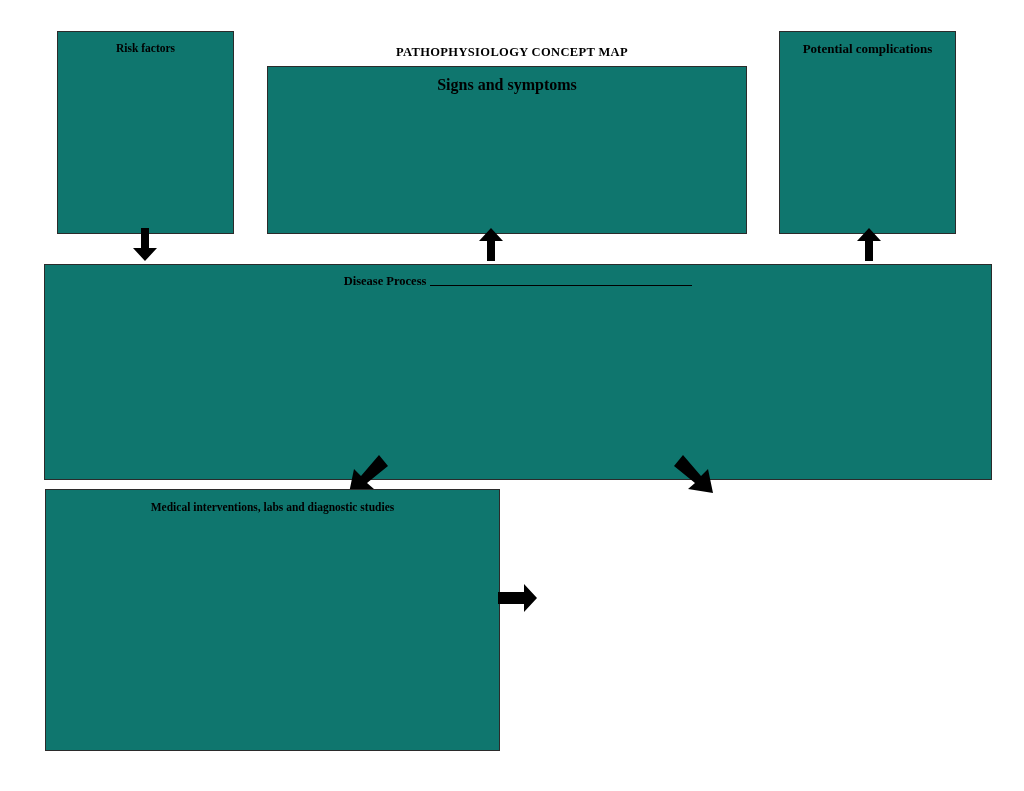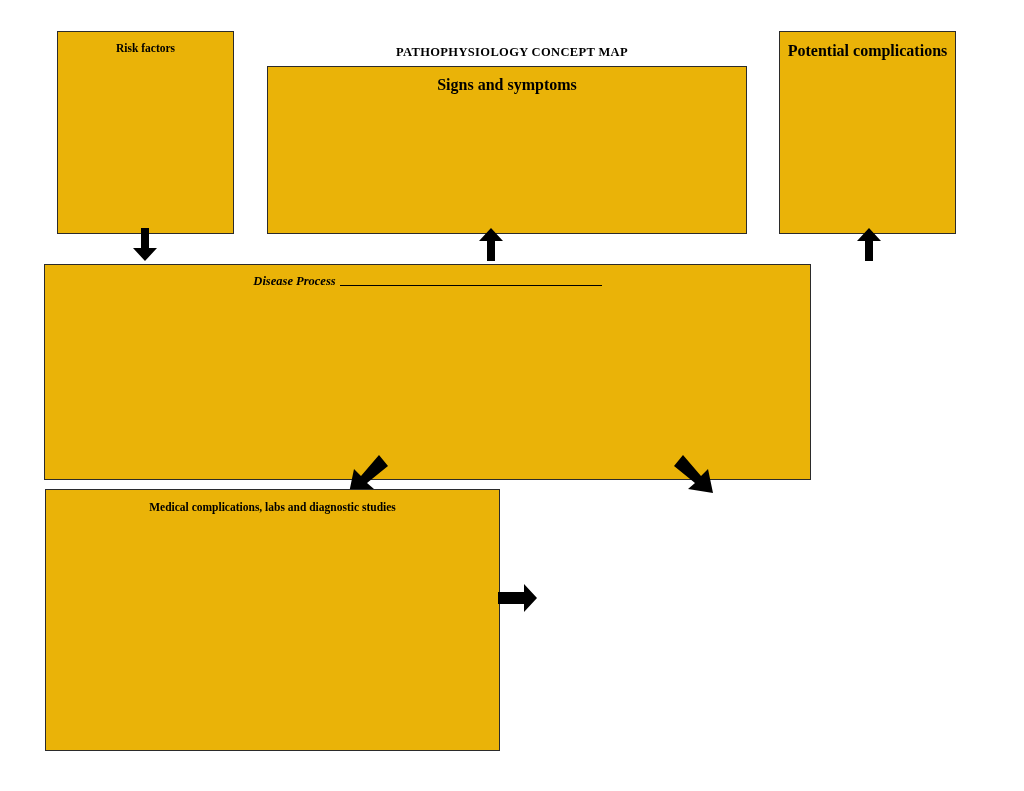--- a/index.html
+++ b/index.html
@@ -17,21 +17,21 @@
     height: 791px;
     background: #ffffff;
     overflow: hidden;
   }
 
   
   .box {
     position: absolute;
     box-sizing: border-box;
     border: 1.6px solid #2b2b2b;
-    background: #eab308;
+    background: #0f766e;
   }
   .box-label {
     position: absolute;
     left: 0;
     right: 0;
     text-align: center;
     font-weight: bold;
     line-height: 1.15;
   }
 
@@ -47,24 +47,24 @@
     letter-spacing: 0.35px;
   }
 
   
   #risk-factors-box   { left: 57px;  top: 31px;  width: 177px; height: 203px; }
   #signs-symptoms-box { left: 267px; top: 66px;  width: 480px; height: 168px; }
   #complications-box  { left: 779px; top: 31px;  width: 177px; height: 203px; }
 
   #risk-factors-box   .box-label { top: 10px;  font-size: 11.5px; }
   #signs-symptoms-box .box-label { top: 9px;   font-size: 16px; }
-  #complications-box  .box-label { top: 10px;  font-size: 16px; }
+  #complications-box  .box-label { top: 10px;  font-size: 13px; }
 
   
-  #disease-process-box { left: 44px; top: 264px; width: 767px; height: 216px; font-style: italic; }
+  #disease-process-box { left: 44px; top: 264px; width: 948px; height: 216px; }
   #disease-process-heading {
     position: absolute;
     left: 0; right: 0;
     top: 9px;
     text-align: center;
     font-weight: bold;
     font-size: 12.5px;
     line-height: 1.18;
   }
   #disease-process-line1 { white-space: nowrap; }
@@ -163,21 +163,21 @@
     </svg>
   </div>
 
   <div class="arrow" id="arrow-disease-to-nursing">
     <svg width="46" height="42" viewBox="0 0 46 42">
       <polygon points="10,2 1,13 22,30 15,36 40,40 35,16 28,23" fill="#000000"></polygon>
     </svg>
   </div>
 
   <div class="box" id="medical-interventions-box">
-    <div class="box-label">Medical complications, labs and diagnostic studies</div>
+    <div class="box-label">Medical interventions, labs and diagnostic studies</div>
   </div>
 
   <div class="arrow" id="arrow-medical-to-nursing">
     <svg width="40" height="30" viewBox="0 0 40 30">
       <polygon points="0,9 26,9 26,1 39,15 26,29 26,21 0,21" fill="#000000"></polygon>
     </svg>
   </div>
 
 
 </div>

